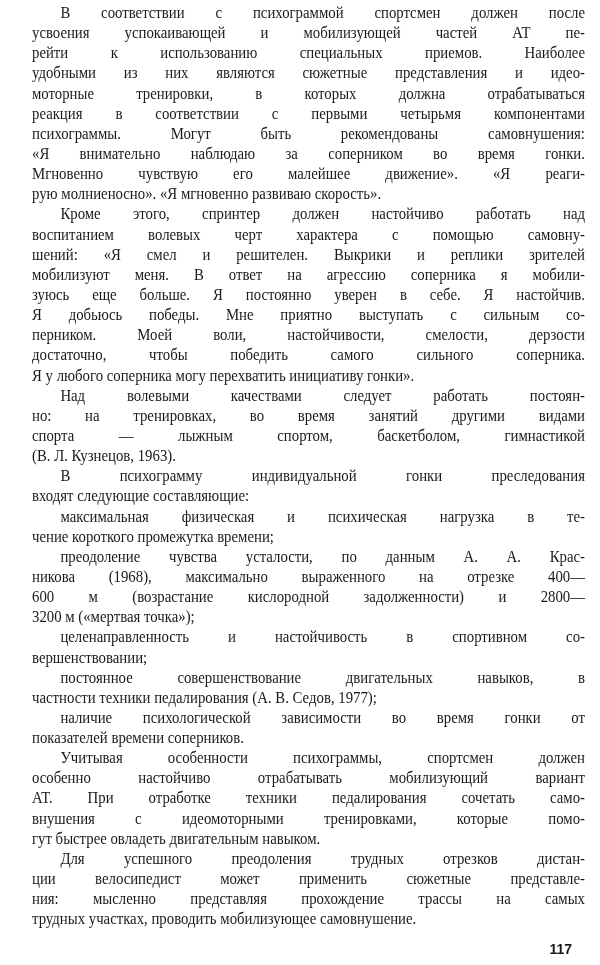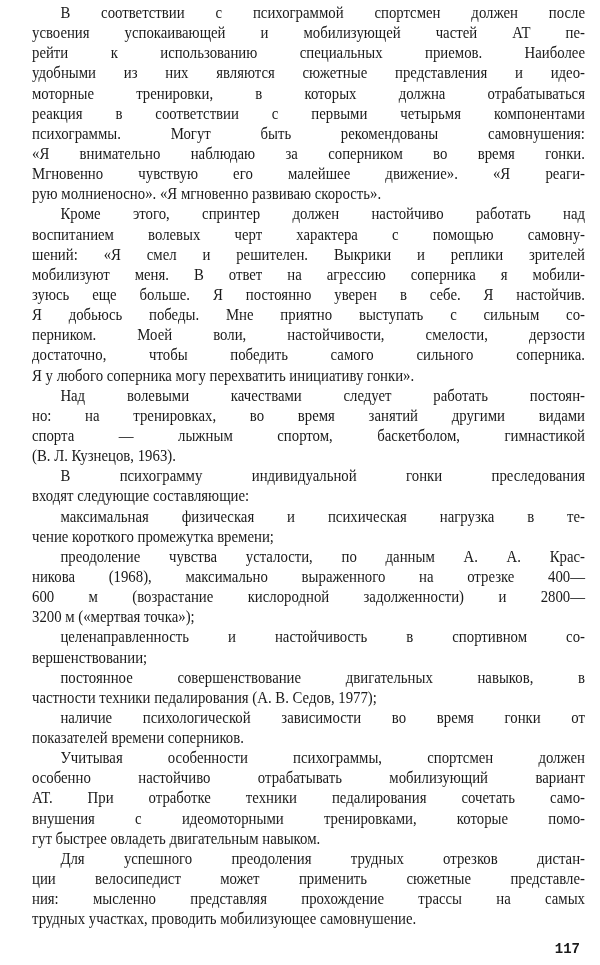--- a/index.html
+++ b/index.html
@@ -8,22 +8,22 @@
     position: absolute; left: 32px; top: 3px; width: 553px;
     font-family: "Liberation Serif", "DejaVu Serif", serif;
     font-size: 17.2px; line-height: 20.15px; color: #1a1a1a;
     transform: scaleX(0.86); transform-origin: left top;
     width: 643px;
   }
   .line { display: block; white-space: nowrap; text-align: justify; text-align-last: justify; height: 20.15px; }
   .line.last { text-align-last: left; }
   .line.indent { padding-left: 33px; }
   .pagenum {
-    position: absolute; right: 20px; top: 941px;
-    font-family: Liberation Mono, monospace; font-weight: bold;
+    position: absolute; right: 28px; top: 941px;
+    font-family: Liberation Sans, sans-serif; font-weight: bold;
     font-size: 14px; color: #1a1a1a;
   }
 </style>
 </head>
 <body>
 
 <div class="page" id="page-text">
     <span class="line indent">В соответствии с психограммой спортсмен должен после</span>
     <span class="line">усвоения успокаивающей и мобилизующей частей АТ пе-</span>
     <span class="line">рейти к использованию специальных приемов. Наиболее</span>

